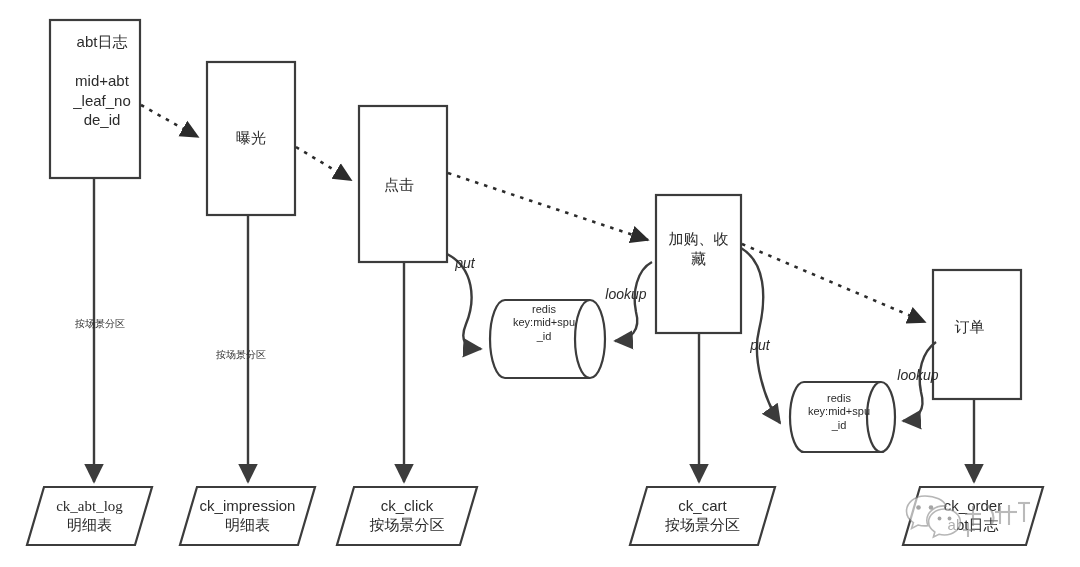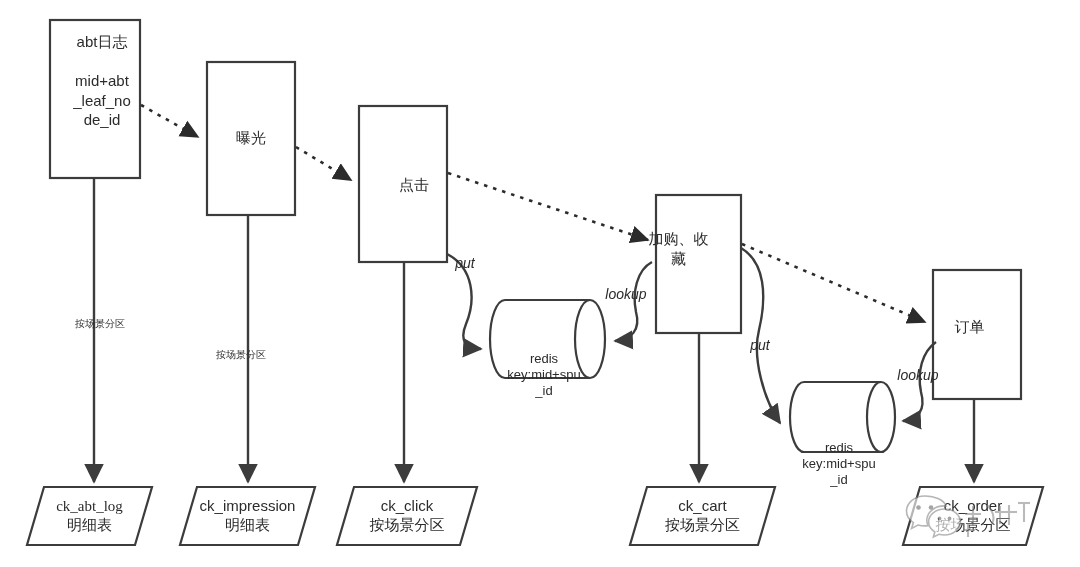--- a/index.html
+++ b/index.html
@@ -21,21 +21,21 @@
     position:absolute;
     color:#2b2b2b;
     text-align:center;
     line-height:1.30;
     white-space:pre-line;
     pointer-events:none;
   }
   .node-text{font-size:15px;}
   .edge-text{font-size:10px;}
   .edge-text-en{font-size:14px;font-style:italic;}
-  .store-text{font-size:13px;line-height:1.22;margin-top:48px;}
+  .store-text{font-size:11px;line-height:1.22;}
   .shape-text{font-size:15px;line-height:1.25;}
 
   .wm{
     position:absolute;
     pointer-events:none;
     opacity:.62;
   }
   .wm svg{display:block;}
 </style>
 </head>
@@ -101,23 +101,23 @@
   </svg>
 
   <div class="lbl node-text" style="left:50px;top:32px;width:104px;">abt日志
 
 mid+abt
 _leaf_no
 de_id</div>
 
   <div class="lbl node-text" style="left:207px;top:128px;width:88px;">曝光</div>
 
-  <div class="lbl node-text" style="left:374px;top:175px;width:80px;">点击</div>
+  <div class="lbl node-text" style="left:359px;top:175px;width:80px;">点击</div>
 
-  <div class="lbl node-text" style="left:632px;top:229px;width:93px;">加购、收
+  <div class="lbl node-text" style="left:652px;top:229px;width:93px;">加购、收
 藏</div>
 
   <div class="lbl node-text" style="left:933px;top:317px;width:73px;">订单</div>
 
   <div class="lbl store-text" style="left:488px;top:303px;width:112px;">redis
 key:mid+spu
 _id</div>
 
   <div class="lbl store-text" style="left:789px;top:392px;width:100px;">redis
 key:mid+spu
@@ -129,21 +129,21 @@
   <div class="lbl shape-text" style="left:180px;top:497px;width:135px;">ck_impression
 明细表</div>
 
   <div class="lbl shape-text" style="left:337px;top:497px;width:140px;">ck_click
 按场景分区</div>
 
   <div class="lbl shape-text" style="left:630px;top:497px;width:145px;">ck_cart
 按场景分区</div>
 
   <div class="lbl shape-text" style="left:903px;top:497px;width:140px;">ck_order
-按场景分区</div>
+abt日志</div>
 
   <div class="lbl edge-text" style="left:55px;top:317px;width:90px;">按场景分区</div>
 
   <div class="lbl edge-text" style="left:196px;top:348px;width:90px;">按场景分区</div>
 
   <div class="lbl edge-text-en" style="left:448px;top:254px;width:34px;">put</div>
 
   <div class="lbl edge-text-en" style="left:599px;top:285px;width:54px;">lookup</div>
 
   <div class="lbl edge-text-en" style="left:743px;top:336px;width:34px;">put</div>

